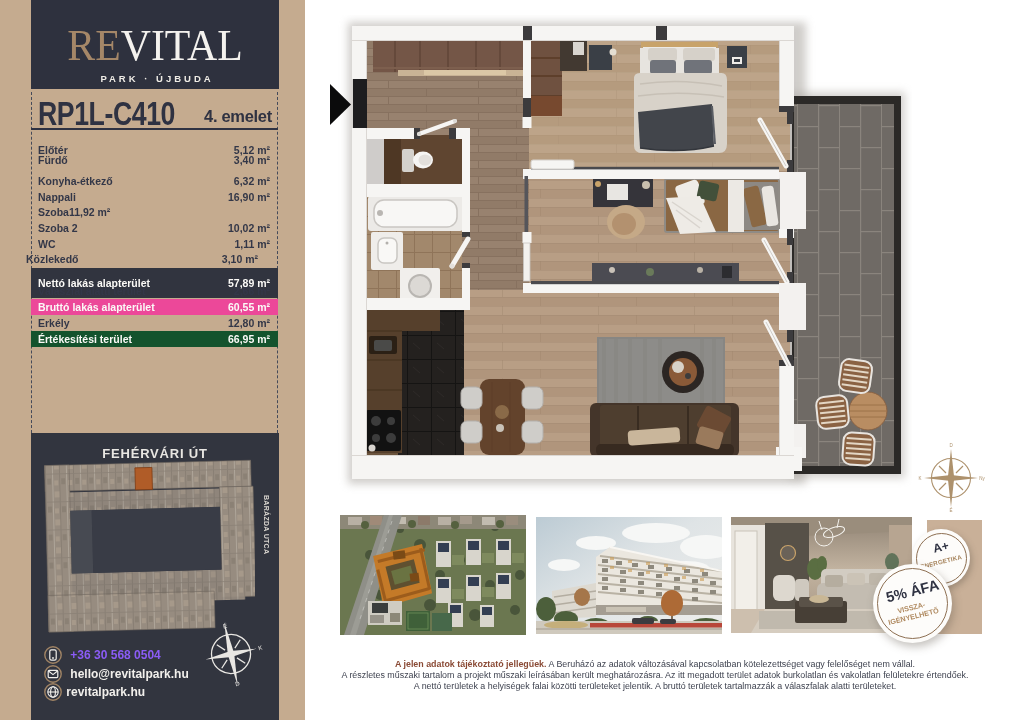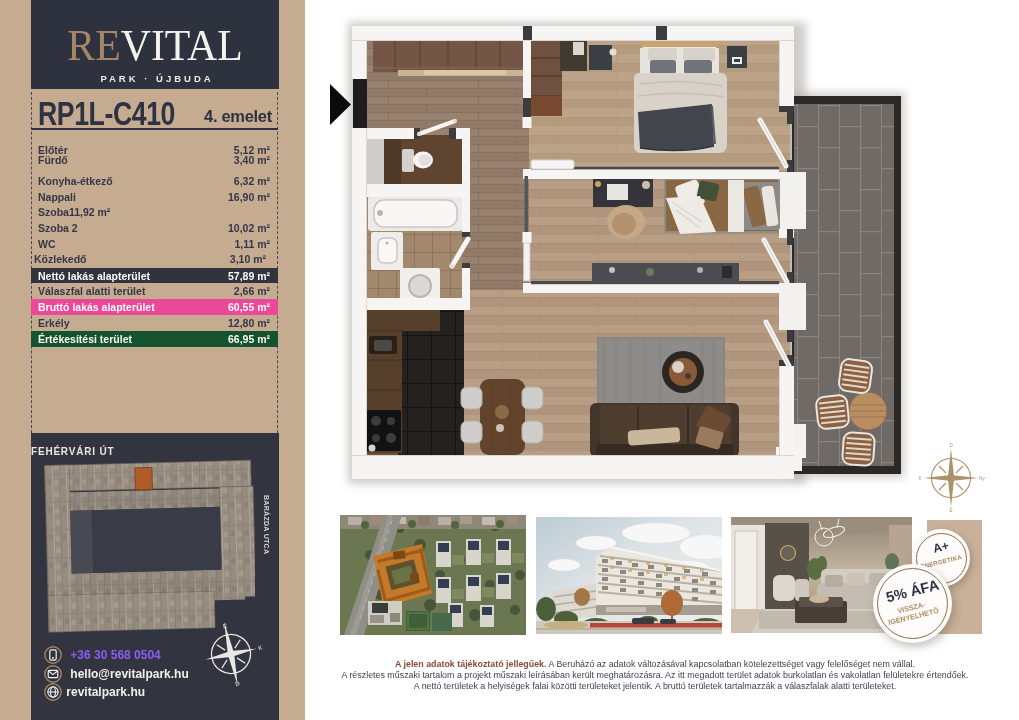--- a/index.html
+++ b/index.html
@@ -59,45 +59,45 @@
   <div class="abs" style="left:38px;top:222.1px;width:232px;display:flex;justify-content:space-between;">
       <span>Szoba 2</span>
       <span>10,02 m²</span>
     </div>
 
   <div class="abs" style="left:38px;top:237.7px;width:232px;display:flex;justify-content:space-between;">
       <span>WC</span>
       <span>1,11 m²</span>
     </div>
 
-  <div class="abs" style="left:34px;top:253.4px;width:232px;display:flex;justify-content:space-between;">
+  <div class="abs" style="left:26px;top:253.4px;width:232px;display:flex;justify-content:space-between;">
       <span>Közlekedő</span>
       <span>3,10 m²</span>
     </div>
 
-  <div class="abs" style="left:31px;top:268px;width:232px;height:15px;background:#31343f;color:#fbfaf7;padding:0 8px 0 7px;display:flex;justify-content:space-between;align-items:center;">​<span style="position:absolute;left:7px;">Nettó lakás alapterület</span><span style="position:absolute;right:8px;">57,89 m²</span></div>
+  <div class="abs" style="left:31px;top:268px;width:232px;height:30px;background:#31343f;color:#fbfaf7;padding:0 8px 0 7px;display:flex;justify-content:space-between;align-items:center;">​<span style="position:absolute;left:7px;">Nettó lakás alapterület</span><span style="position:absolute;right:8px;">57,89 m²</span></div>
 
   <div class="abs" style="left:38px;top:284.9px;width:232px;display:flex;justify-content:space-between;gap:36px;">
       <span>Válaszfal alatti terület</span>
       <span>2,66 m²</span>
     </div>
 
   <div class="abs" style="left:31px;top:299.3px;width:232px;height:15.6px;background:#ec4899;color:#fbfaf7;padding:0 8px 0 7px;display:flex;justify-content:space-between;align-items:center;">​<span style="position:absolute;left:7px;">Bruttó lakás alapterület</span><span style="position:absolute;right:8px;">60,55 m²</span></div>
 
   <div class="abs" style="left:38px;top:316.6px;width:232px;display:flex;justify-content:space-between;">
       <span>Erkély</span>
       <span>12,80 m²</span>
     </div>
 
   <div class="abs" style="left:31px;top:331.3px;width:232px;height:15.6px;background:#14532d;color:#fbfaf7;padding:0 8px 0 7px;display:flex;justify-content:space-between;align-items:center;">​<span style="position:absolute;left:7px;">Értékesítési terület</span><span style="position:absolute;right:8px;">66,95 m²</span></div>
 </div>
 
 <div class="abs" style="left:31px;top:433px;width:248px;height:287px;background:#32353f;"></div>
 
-<div class="abs" style="left:31px;top:446px;width:248px;font-size:10px;font-weight:bold;letter-spacing:0.8px;color:#e8e6e2;">FEHÉRVÁRI ÚT</div>
+<div class="abs" style="left:31px;top:446px;width:248px;text-align:center;font-size:13px;font-weight:bold;letter-spacing:0.8px;color:#e8e6e2;">FEHÉRVÁRI ÚT</div>
 
 <div class="abs" style="left:270px;top:495px;width:120px;transform:rotate(90deg);transform-origin:0 0;font-size:7px;font-weight:bold;letter-spacing:0.3px;color:#d9d5cf;">BARÁZDA UTCA</div>
 
 <svg id="siteplan" class="abs" style="left:40px;top:458px;" width="215" height="180" viewBox="0 0 215 180">
 <defs>
   <pattern id="units" width="14" height="28" patternUnits="userSpaceOnUse">
     <rect width="14" height="28" fill="#978c80"></rect>
     <rect width="0.8" height="28" fill="#b4aba0"></rect>
     <rect x="7" width="0.6" height="28" fill="#80776c"></rect>
     <rect y="13" width="14" height="0.8" fill="#8a8176"></rect>

